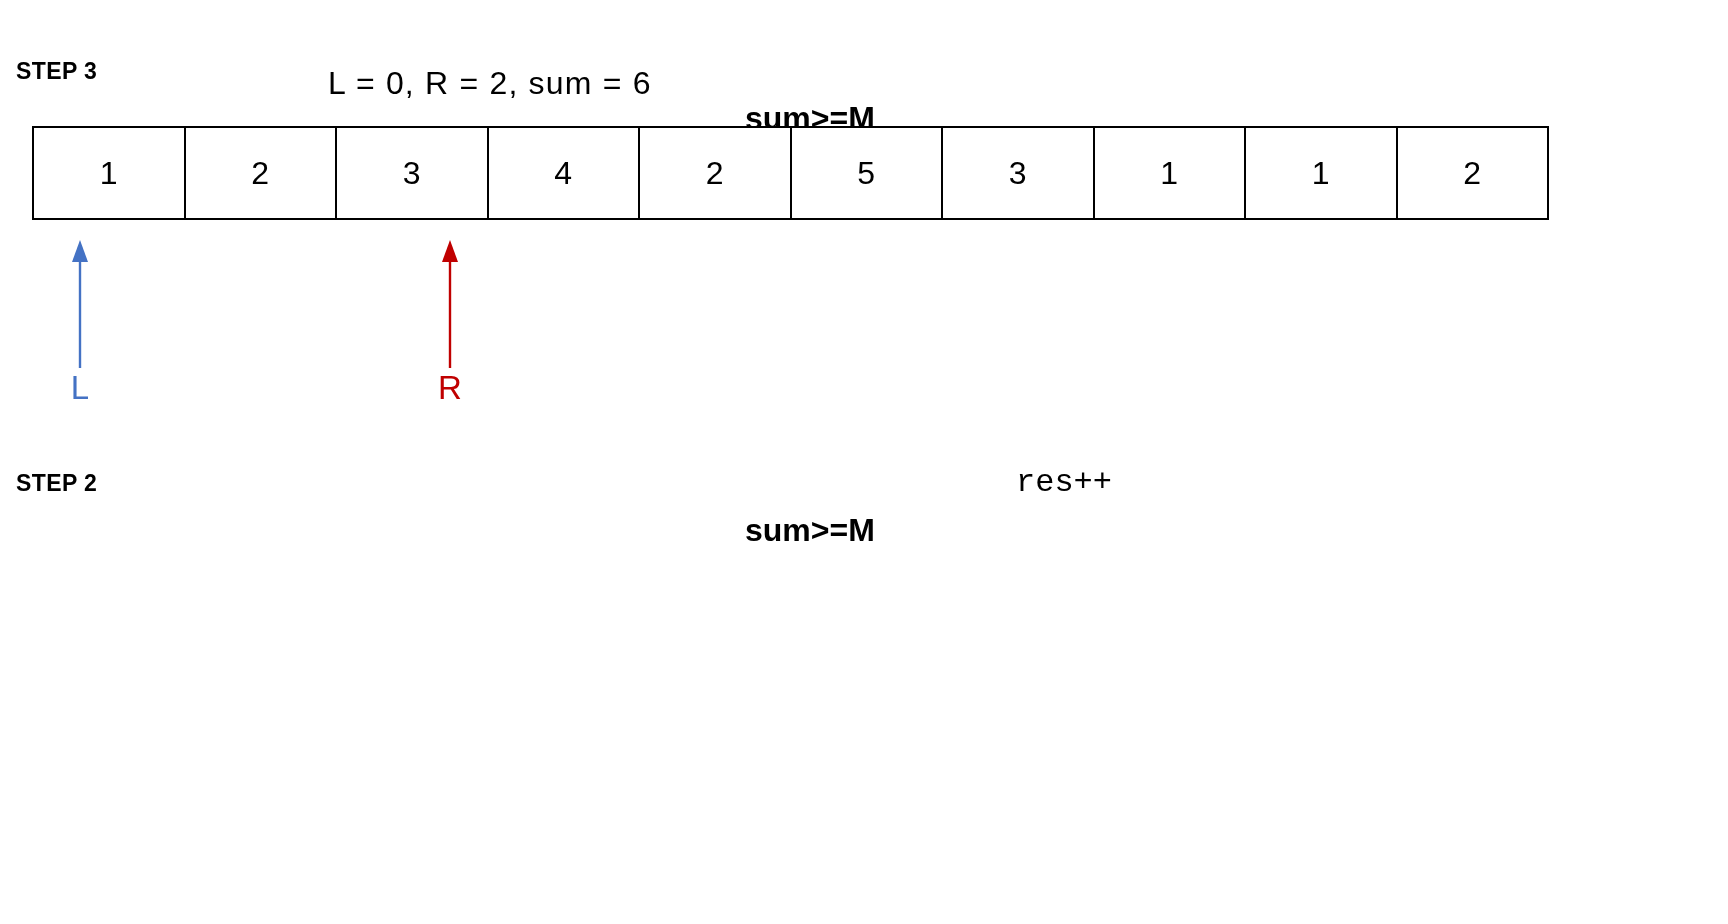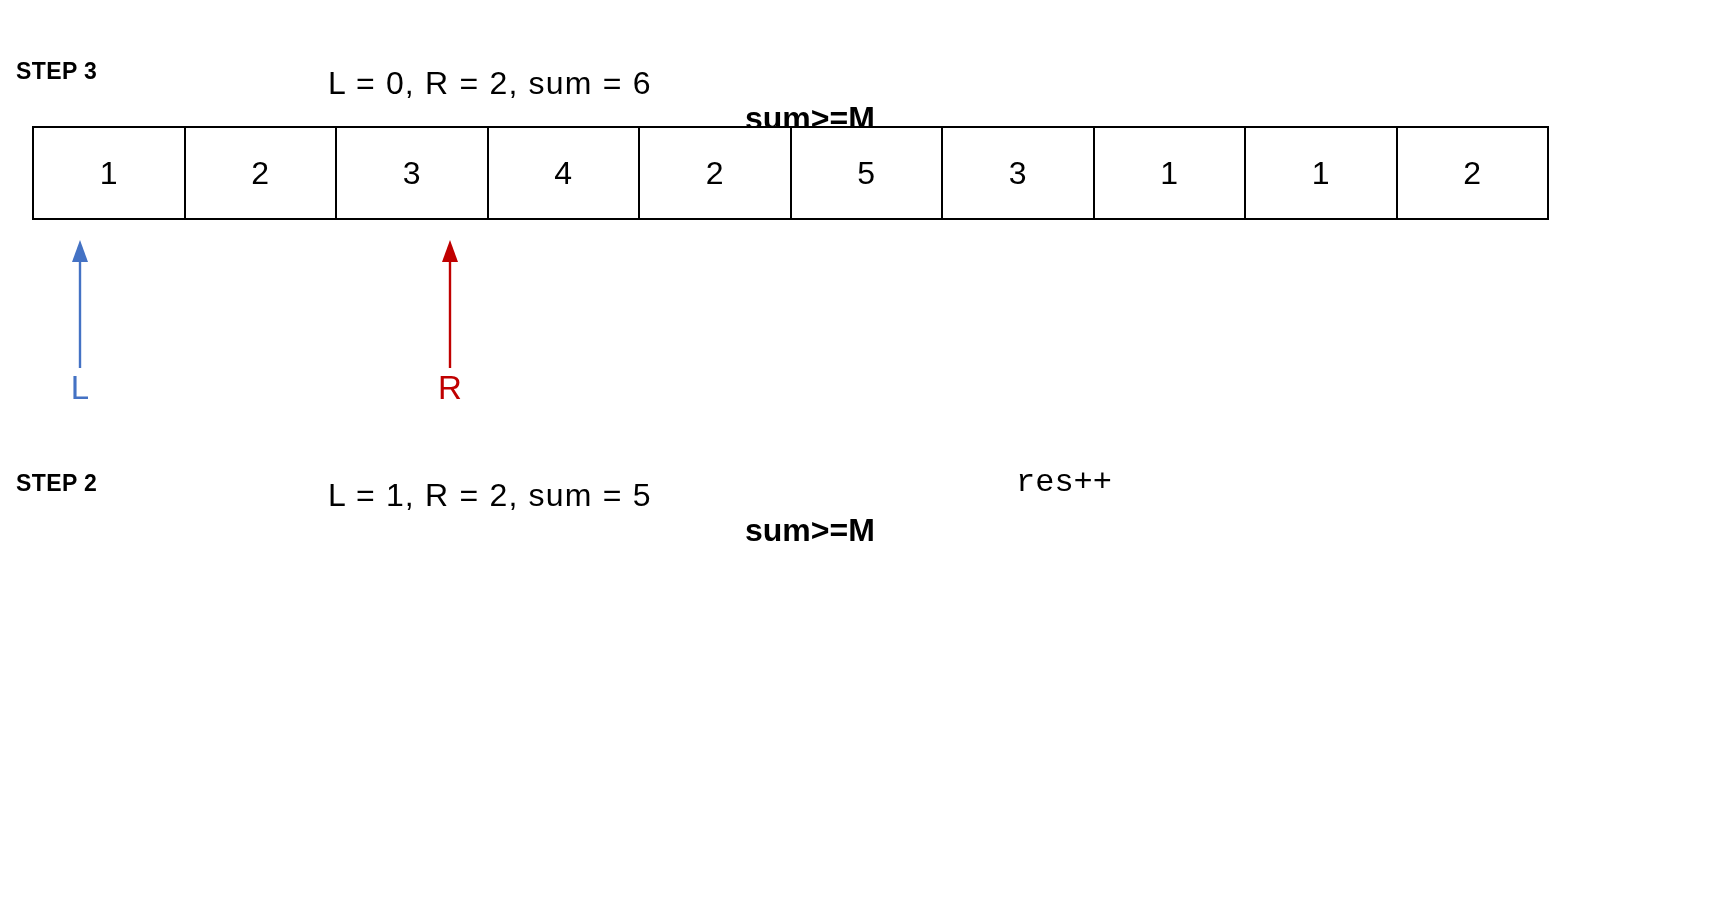--- a/index.html
+++ b/index.html
@@ -173,20 +173,19 @@
       </svg>
       <span class="pointer-label">R</span>
     </div>
 
   </section>
 
   <section class="step-block" id="step-block-1">
 
     <div class="step-header">
       <span class="step-title">STEP 2</span>
-      <span class="step-state">L = 1, R = 2, sum = 5</span>
       <span class="step-cond">sum&gt;=M</span>
       <span class="step-action">res++</span>
     </div>
 
   </section>
 
 </div>
 
 </body></html>

